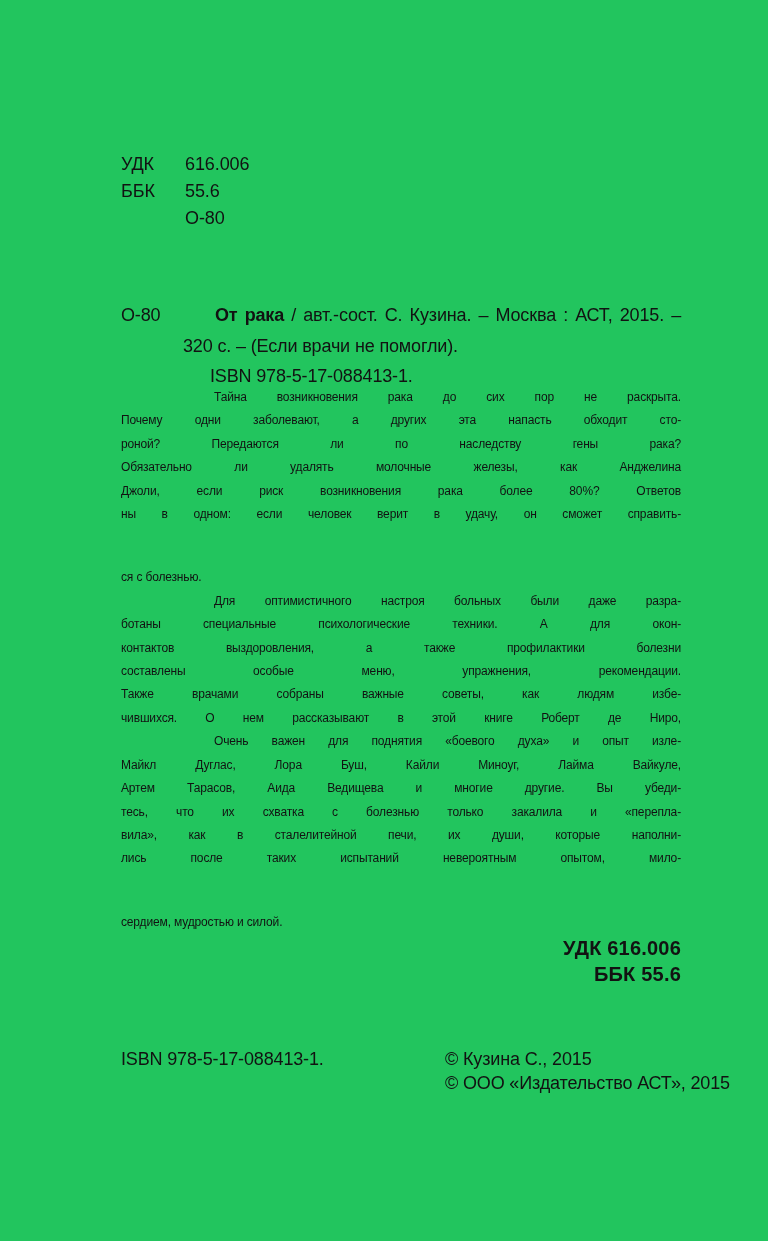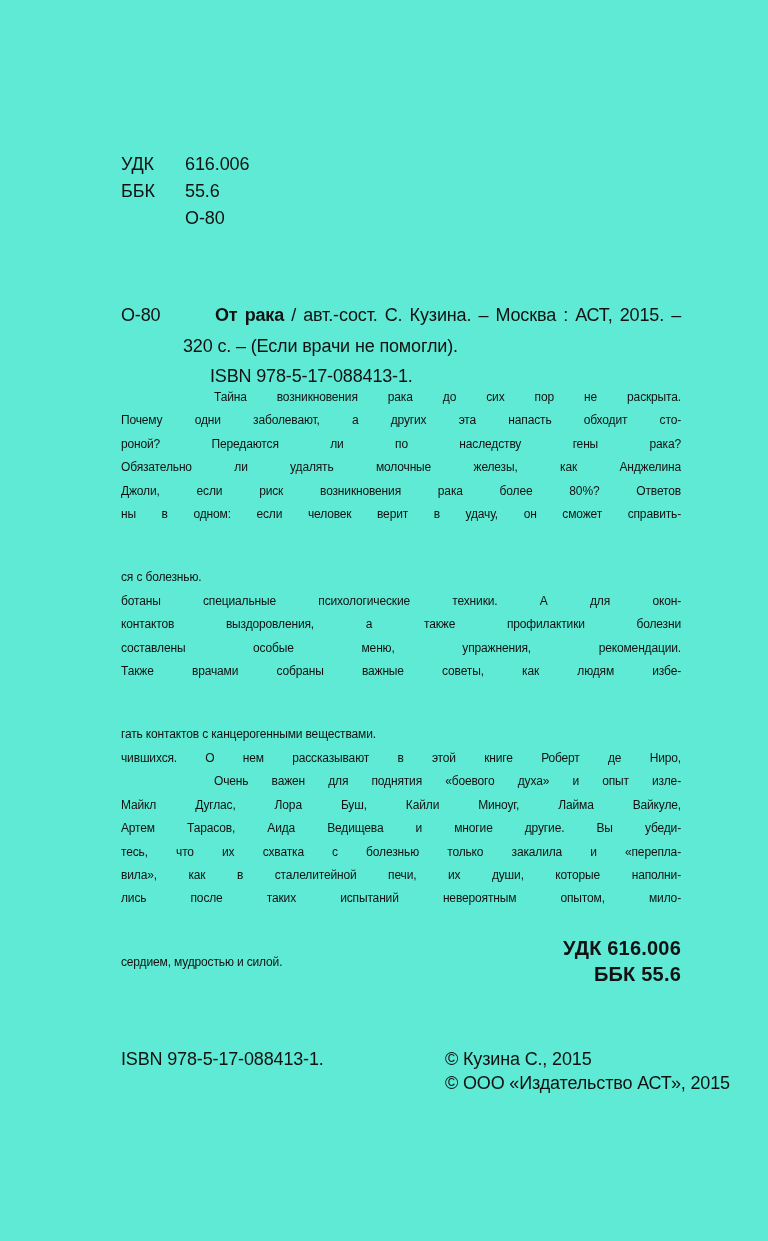--- a/index.html
+++ b/index.html
@@ -4,21 +4,21 @@
 <style>
   html, body {
     margin: 0;
     padding: 0;
     background: #ffffff;
   }
   .page {
     position: relative;
     width: 768px;
     height: 1241px;
-    background: #5eead4;
+    background: #22c55e;
     font-family: "Liberation Sans", sans-serif;
     color: #121212;
     overflow: hidden;
   }
 
   
   .top-codes {
     position: absolute;
     left: 121px;
     top: 151px;
@@ -132,25 +132,25 @@
     <div class="para">
       <div class="line indent">Тайна возникновения рака до сих пор не раскрыта.</div>
       <div class="line">Почему одни заболевают, а других эта напасть обходит сто-</div>
       <div class="line">роной? Передаются ли по наследству гены рака?</div>
       <div class="line">Обязательно ли удалять молочные железы, как Анджелина</div>
       <div class="line">Джоли, если риск возникновения рака более 80%? Ответов</div>
       <div class="line">ны в одном: если человек верит в удачу, он сможет справить-</div>
       <div class="line last">ся с болезнью.</div>
     </div>
     <div class="para">
+      <div class="line indent">Для оптимистичного настроя больных были даже разра-</div>
       <div class="line">ботаны специальные психологические техники. А для окон-</div>
       <div class="line">контактов выздоровления, а также профилактики болезни</div>
       <div class="line">составлены особые меню, упражнения, рекомендации.</div>
       <div class="line">Также врачами собраны важные советы, как людям избе-</div>
-      <div class="line last">гать контактов с канцерогенными веществами.</div>
     </div>
     <div class="para">
       <div class="line">чившихся. О нем рассказывают в этой книге Роберт де Ниро,</div>
       <div class="line indent">Очень важен для поднятия «боевого духа» и опыт изле-</div>
       <div class="line">Майкл Дуглас, Лора Буш, Кайли Миноуг, Лайма Вайкуле,</div>
       <div class="line">Артем Тарасов, Аида Ведищева и многие другие. Вы убеди-</div>
       <div class="line">тесь, что их схватка с болезнью только закалила и «перепла-</div>
       <div class="line">вила», как в сталелитейной печи, их души, которые наполни-</div>
       <div class="line">лись после таких испытаний невероятным опытом, мило-</div>
       <div class="line last">сердием, мудростью и силой.</div>

